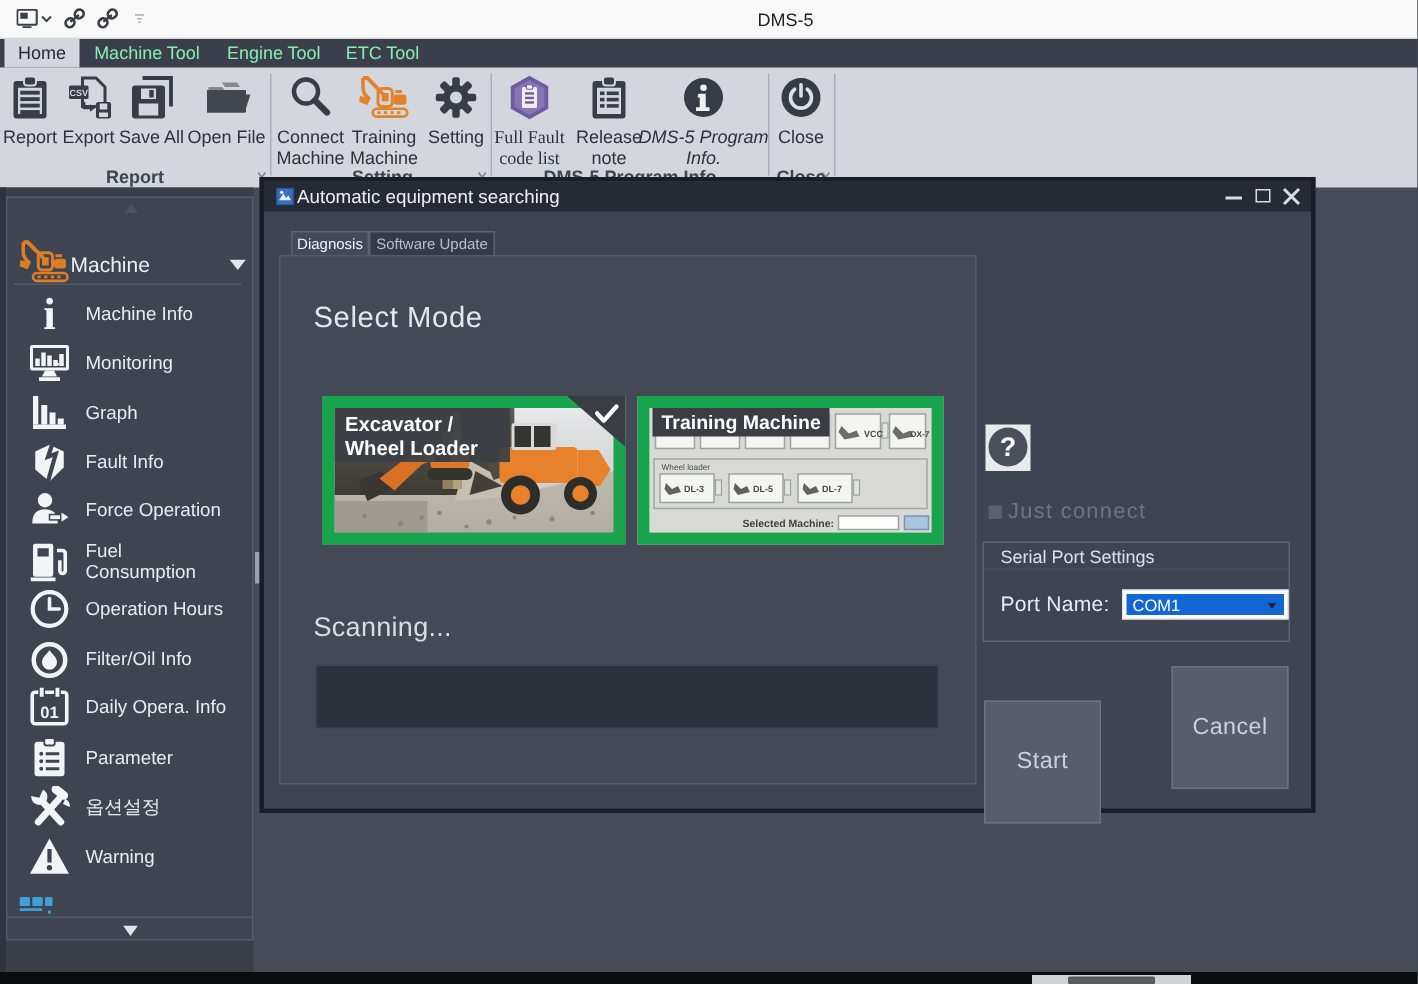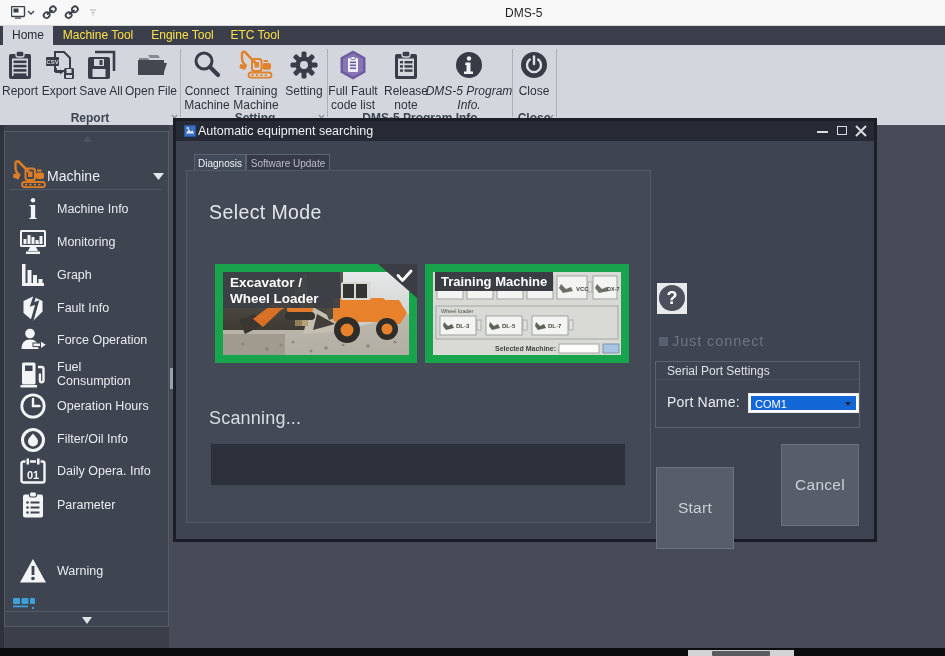--- a/index.html
+++ b/index.html
@@ -6,21 +6,21 @@
   html,body { width:945px; height:656px; overflow:hidden; }
   body { font-family:"Liberation Sans", sans-serif; position:relative; background:#474b57; }
   .abs { position:absolute; }
 
   
   #titlebar { left:0; top:0; width:945px; height:26px; background:#f8f8f9; border-bottom:1px solid #d9d9da; }
   #apptitle { left:505px; top:6px; font-size:12px; color:#1f1f1f; }
 
   
   #tabbar { left:0; top:26px; width:945px; height:19px; background:#3a3f4b; }
-  .toptab { position:absolute; top:26px; height:19px; line-height:19px; font-size:12px; color:#fde047; text-align:center; }
+  .toptab { position:absolute; top:26px; height:19px; line-height:19px; font-size:12px; color:#86efac; text-align:center; }
   #tab-home { left:3px; width:50px; background:#d3d6dd; color:#272b33; }
 
   
   #ribbon { left:0; top:45px; width:945px; height:80px; background:#d3d6dd; }
   .ritem { position:absolute; top:5px; text-align:center; color:#2d323d; font-size:12px; line-height:14px; }
   .ritem svg { display:block; margin:0 auto 4px auto; }
   .rsep { position:absolute; top:4px; width:1px; height:68px; background:#a9aeb9; }
   .rgl { position:absolute; top:66px; font-size:12px; font-weight:bold; color:#3d4452; text-align:center; }
 
   
@@ -192,21 +192,21 @@
           <rect x="12.5" y="1.5" width="5" height="27" rx="1.5" transform="rotate(90 15 15)"></rect>
           <rect x="12.5" y="1.5" width="5" height="27" rx="1.5" transform="rotate(135 15 15)"></rect>
         </g>
       </g>
       <circle cx="15" cy="15" r="4" fill="#d3d6dd"></circle>
     </svg>
     Setting
   </div>
   <div class="rsep" style="left:327px;"></div>
 
-  <div class="ritem" style="left:322px; width:62px;">
+  <div class="ritem" style="left:322px; width:62px;font-family:Liberation Serif, serif;">
     <svg width="30" height="30" viewBox="0 0 30 30">
       <polygon points="15,0.5 27.5,7.5 27.5,22.5 15,29.5 2.5,22.5 2.5,7.5" fill="#6f5ca0"></polygon>
       <polygon points="15,3.5 25,9 25,21 15,26.5 5,21 5,9" fill="#8876b4"></polygon>
       <rect x="10" y="8" width="10" height="14" rx="1" fill="#efeef4"></rect>
       <rect x="12.8" y="6.5" width="4.4" height="3" rx="1" fill="#efeef4" stroke="#6f5ca0" stroke-width="0.8"></rect>
       <rect x="12" y="11.5" width="6" height="1.6" fill="#6f5ca0"></rect>
       <rect x="12" y="14.5" width="6" height="1.6" fill="#6f5ca0"></rect>
       <rect x="12" y="17.5" width="6" height="1.6" fill="#6f5ca0"></rect>
     </svg>
     Full Fault<br>code list
@@ -386,20 +386,33 @@
       <circle cx="8.5" cy="11.5" r="1.3" fill="#3e4450"></circle>
       <rect x="11.5" y="10.5" width="9" height="2" fill="#3e4450"></rect>
       <circle cx="8.5" cy="16.5" r="1.3" fill="#3e4450"></circle>
       <rect x="11.5" y="15.5" width="9" height="2" fill="#3e4450"></rect>
       <circle cx="8.5" cy="21.5" r="1.3" fill="#3e4450"></circle>
       <rect x="11.5" y="20.5" width="9" height="2" fill="#3e4450"></rect>
     </svg>
     <div class="stext">Parameter</div>
   </div>
 
+  <div class="sitem" style="top:389px;">
+    <svg width="28" height="28" viewBox="0 0 28 28">
+      <g stroke="#f2f4f6" stroke-width="4.6" stroke-linecap="round">
+        <line x1="8.5" y1="9.5" x2="21.5" y2="24"></line>
+        <line x1="20" y1="9" x2="6.5" y2="24"></line>
+      </g>
+      <circle cx="7.2" cy="7.2" r="5.4" fill="#f2f4f6"></circle>
+      <path d="M1 6.5 Q3.5 0.5 10 1.5 L7.2 7.8 Z" fill="#3e4450"></path>
+      <rect x="14.5" y="1.5" width="12.5" height="5.8" rx="2.9" transform="rotate(38 21 4.5)" fill="#f2f4f6"></rect>
+      <path d="M24.5 8.5 q3.5 2 3 5.5 l-4.5 -2 z" fill="#f2f4f6"></path>
+    </svg>
+    <div class="stext">옵션설정</div>
+  </div>
 
   <div class="sitem" style="top:422px;">
     <svg width="28" height="28" viewBox="0 0 28 28">
       <path d="M14 2 L27 25.5 H1 Z" fill="#f2f4f6"></path>
       <rect x="12.6" y="9" width="2.8" height="9" fill="#3e4450"></rect>
       <circle cx="14" cy="21.5" r="1.8" fill="#3e4450"></circle>
     </svg>
     <div class="stext">Warning</div>
   </div>
 

